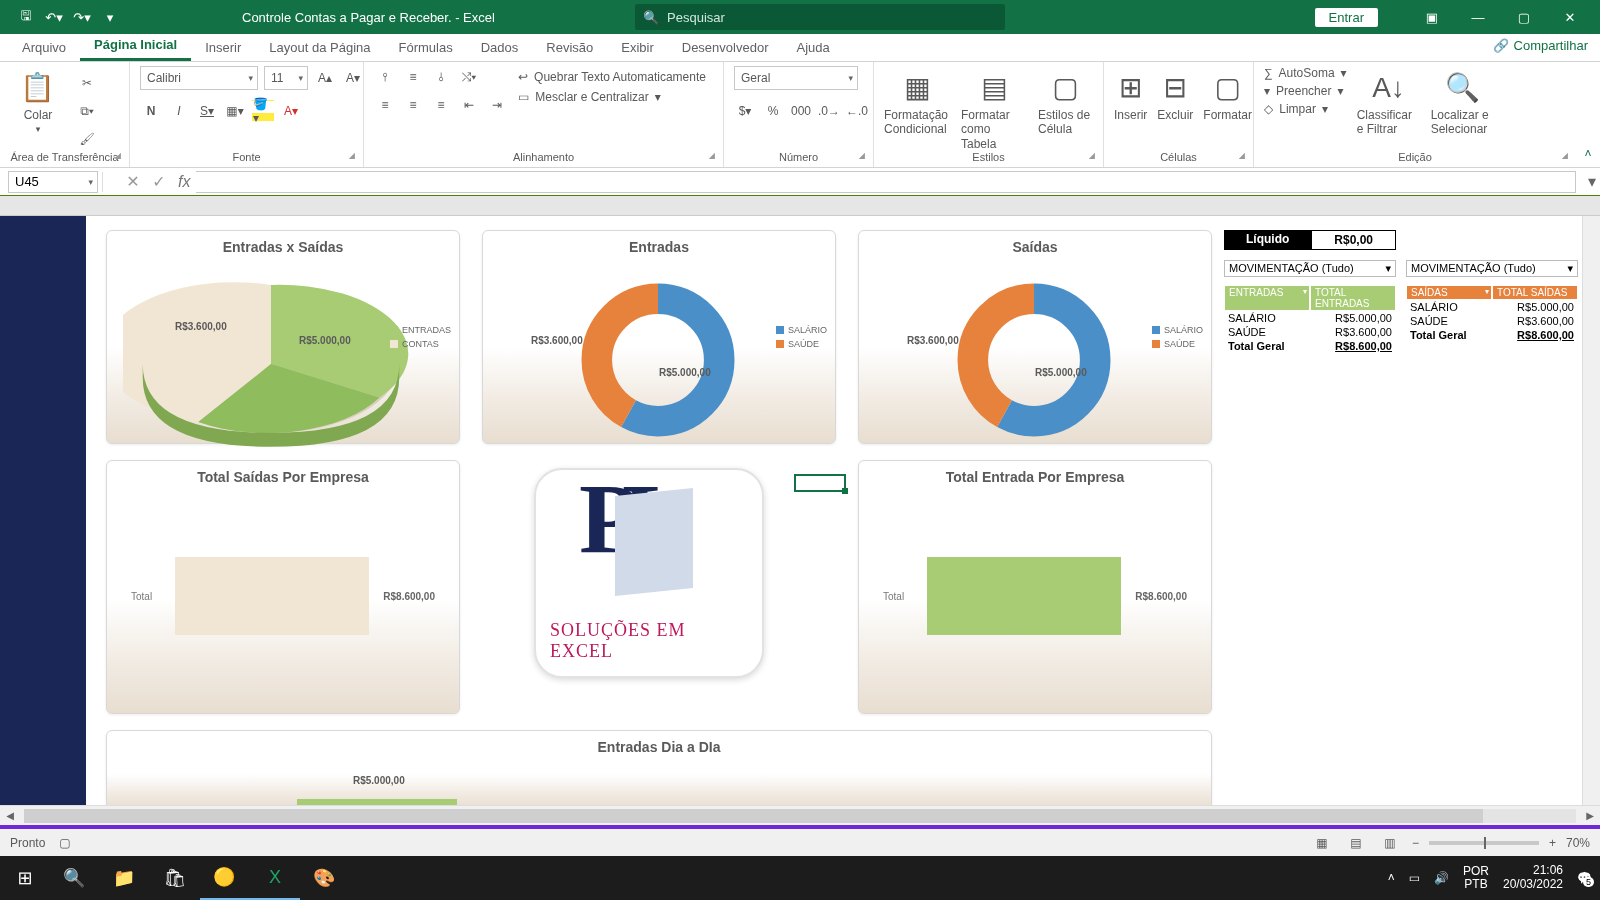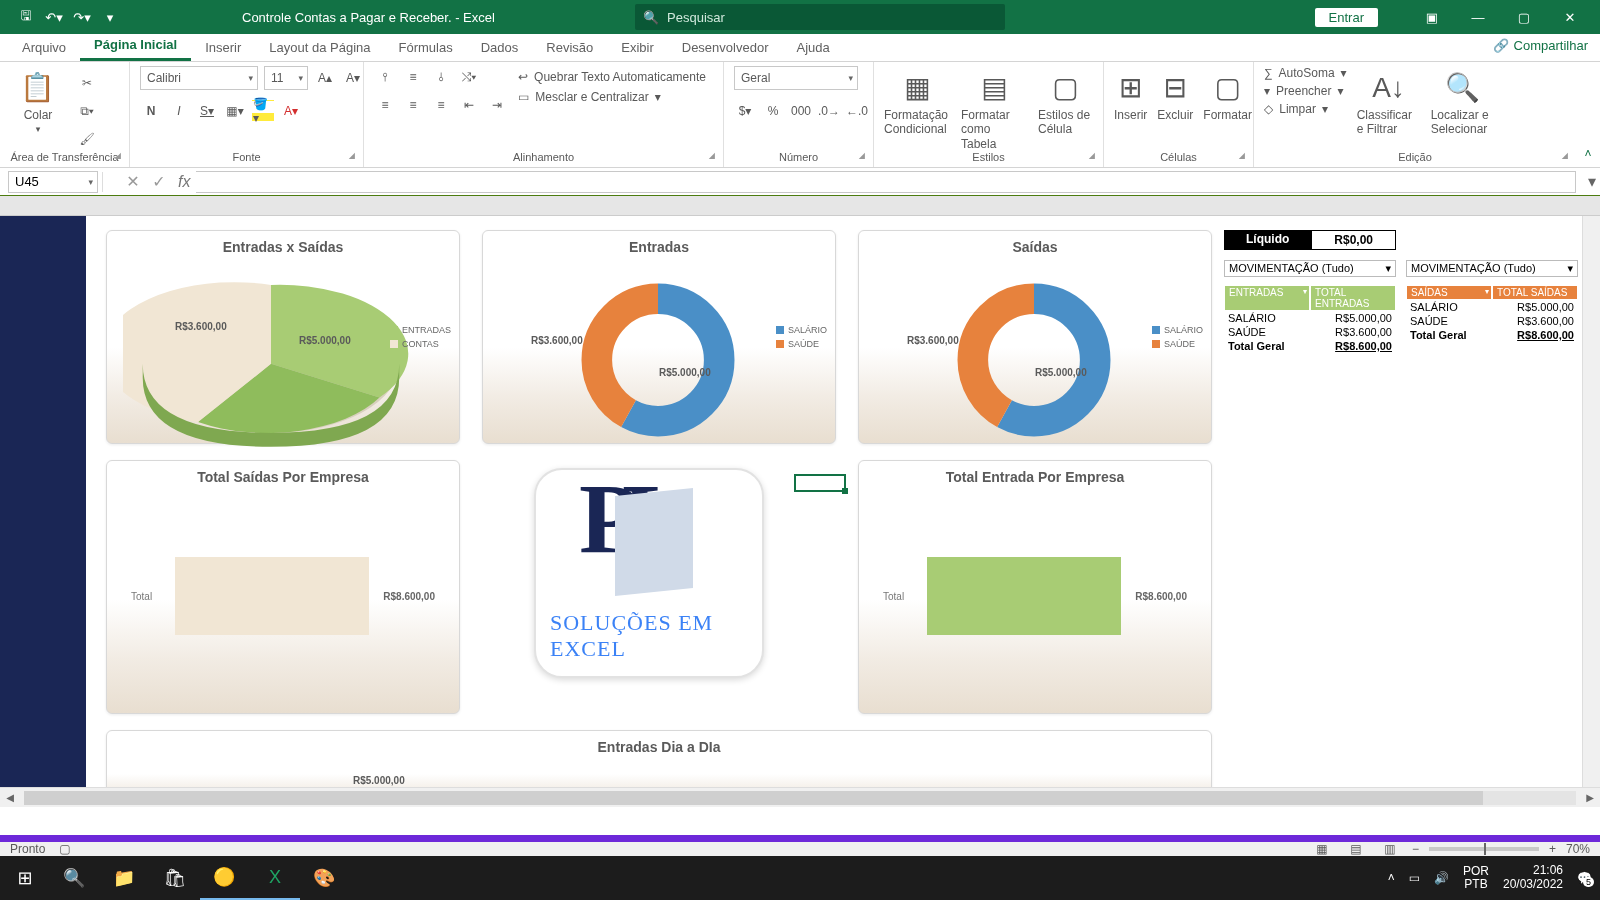--- a/index.html
+++ b/index.html
@@ -76,29 +76,29 @@
 .liq .v { background:#fff; border:1px solid #000; padding:2px 22px; font-weight:700;}
 
 .bar-chart { position:absolute; left:24px; right:24px; top:42px; bottom:24px;}
 .bar-chart .axis-label{ position:absolute; left:0; top:50%; transform:translateY(-50%); font-size:10px; color:#777;}
 .bar-chart .bar { position:absolute; left:44px; right:66px; top:50%; height:78px; transform:translateY(-50%); }
 .bar-chart .val { position:absolute; right:0; top:50%; transform:translateY(-50%); font-size:10px; color:#666; font-weight:600;}
 
 .logo-card { position:absolute; background:#fff; border:2px solid #e2e2e2; border-radius:28px; box-shadow:0 2px 6px rgba(0,0,0,.15);}
 .logo-card .body{position:absolute; inset:14px; display:flex; flex-direction:column; align-items:center; justify-content:center;}
 .logo-text { font-family:'Times New Roman',serif; font-size:100px; font-weight:700; color:#1a2655; line-height:.7; letter-spacing:-18px;}
-.logo-sub { font-family:'Times New Roman',serif; font-size:22px; color:#3b82f6; letter-spacing:1px; margin-top:18px;}
+.logo-sub { font-family:'Times New Roman',serif; font-size:18px; color:#be185d; letter-spacing:1px; margin-top:18px;}
 .sel-cell { position:absolute; width:52px; height:18px; border:2px solid #127245; background:#fff;}
 .sel-cell::after{content:''; position:absolute; right:-4px; bottom:-4px; width:6px; height:6px; background:#127245;}
 
 
 .hscroll { height:20px; background:#f0f0f0; border-top:1px solid #ddd; display:flex; align-items:center;}
 .hscroll .arrow{width:20px; text-align:center; color:#666; font-size:10px; cursor:pointer;}
 .hscroll .track{flex:1; height:14px; background:#e4e4e4; position:relative; margin:0 4px;}
-.statusbar { height:21px; background:#f0f0f0; border-top:7px solid #6d28d9; display:flex; align-items:center; font-size:12px; color:#595959; padding:0 10px;margin-top:28px;}
+.statusbar { height:31px; background:#f0f0f0; border-top:4px solid #6d28d9; display:flex; align-items:center; font-size:12px; color:#595959; padding:0 10px;}
 .statusbar .right{margin-left:auto; display:flex; align-items:center; gap:10px;}
 .view-btn{width:24px; height:20px; display:flex; align-items:center; justify-content:center; cursor:pointer; color:#595959;}
 .zoom-slider{width:110px; height:4px; background:#c8c8c8; position:relative;}
 .zoom-slider::before{content:''; position:absolute; left:50%; top:-4px; width:2px; height:12px; background:#666;}
 
 
 .taskbar { height:44px; background:#1c1c1c; display:flex; align-items:center; color:#fff;}
 .task-btn{width:50px; height:44px; display:flex; align-items:center; justify-content:center; cursor:pointer; font-size:18px; color:#fff;}
 .task-btn.active{border-bottom:2px solid #76b9ed;}
 .tray{margin-left:auto; display:flex; align-items:center; gap:14px; padding-right:8px; font-size:12px;}

